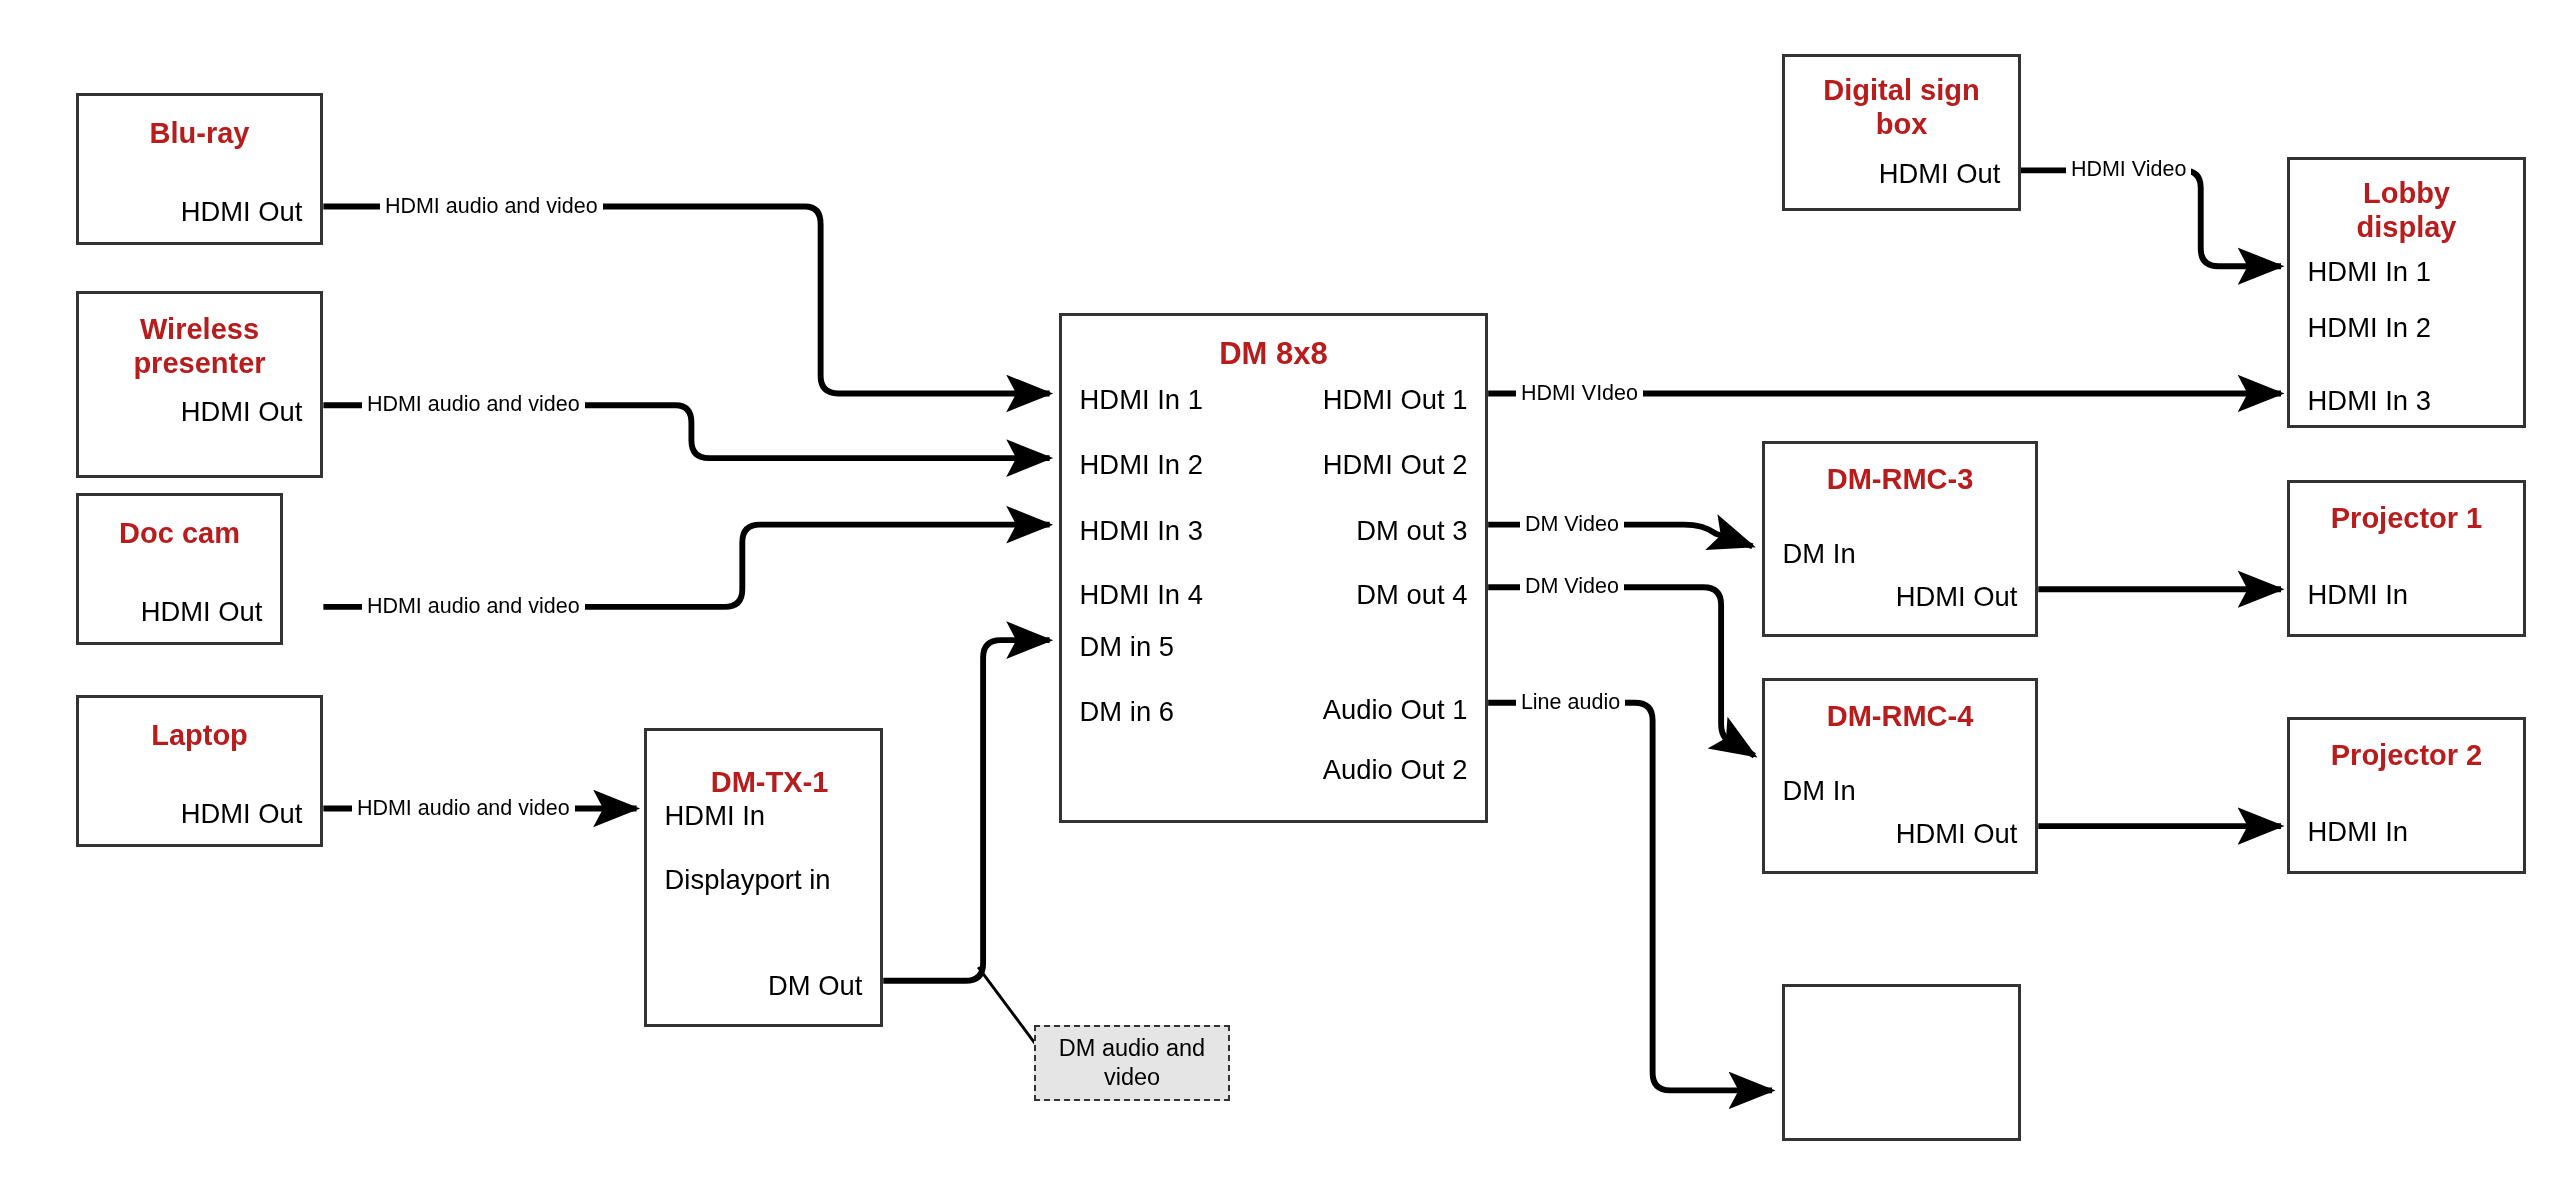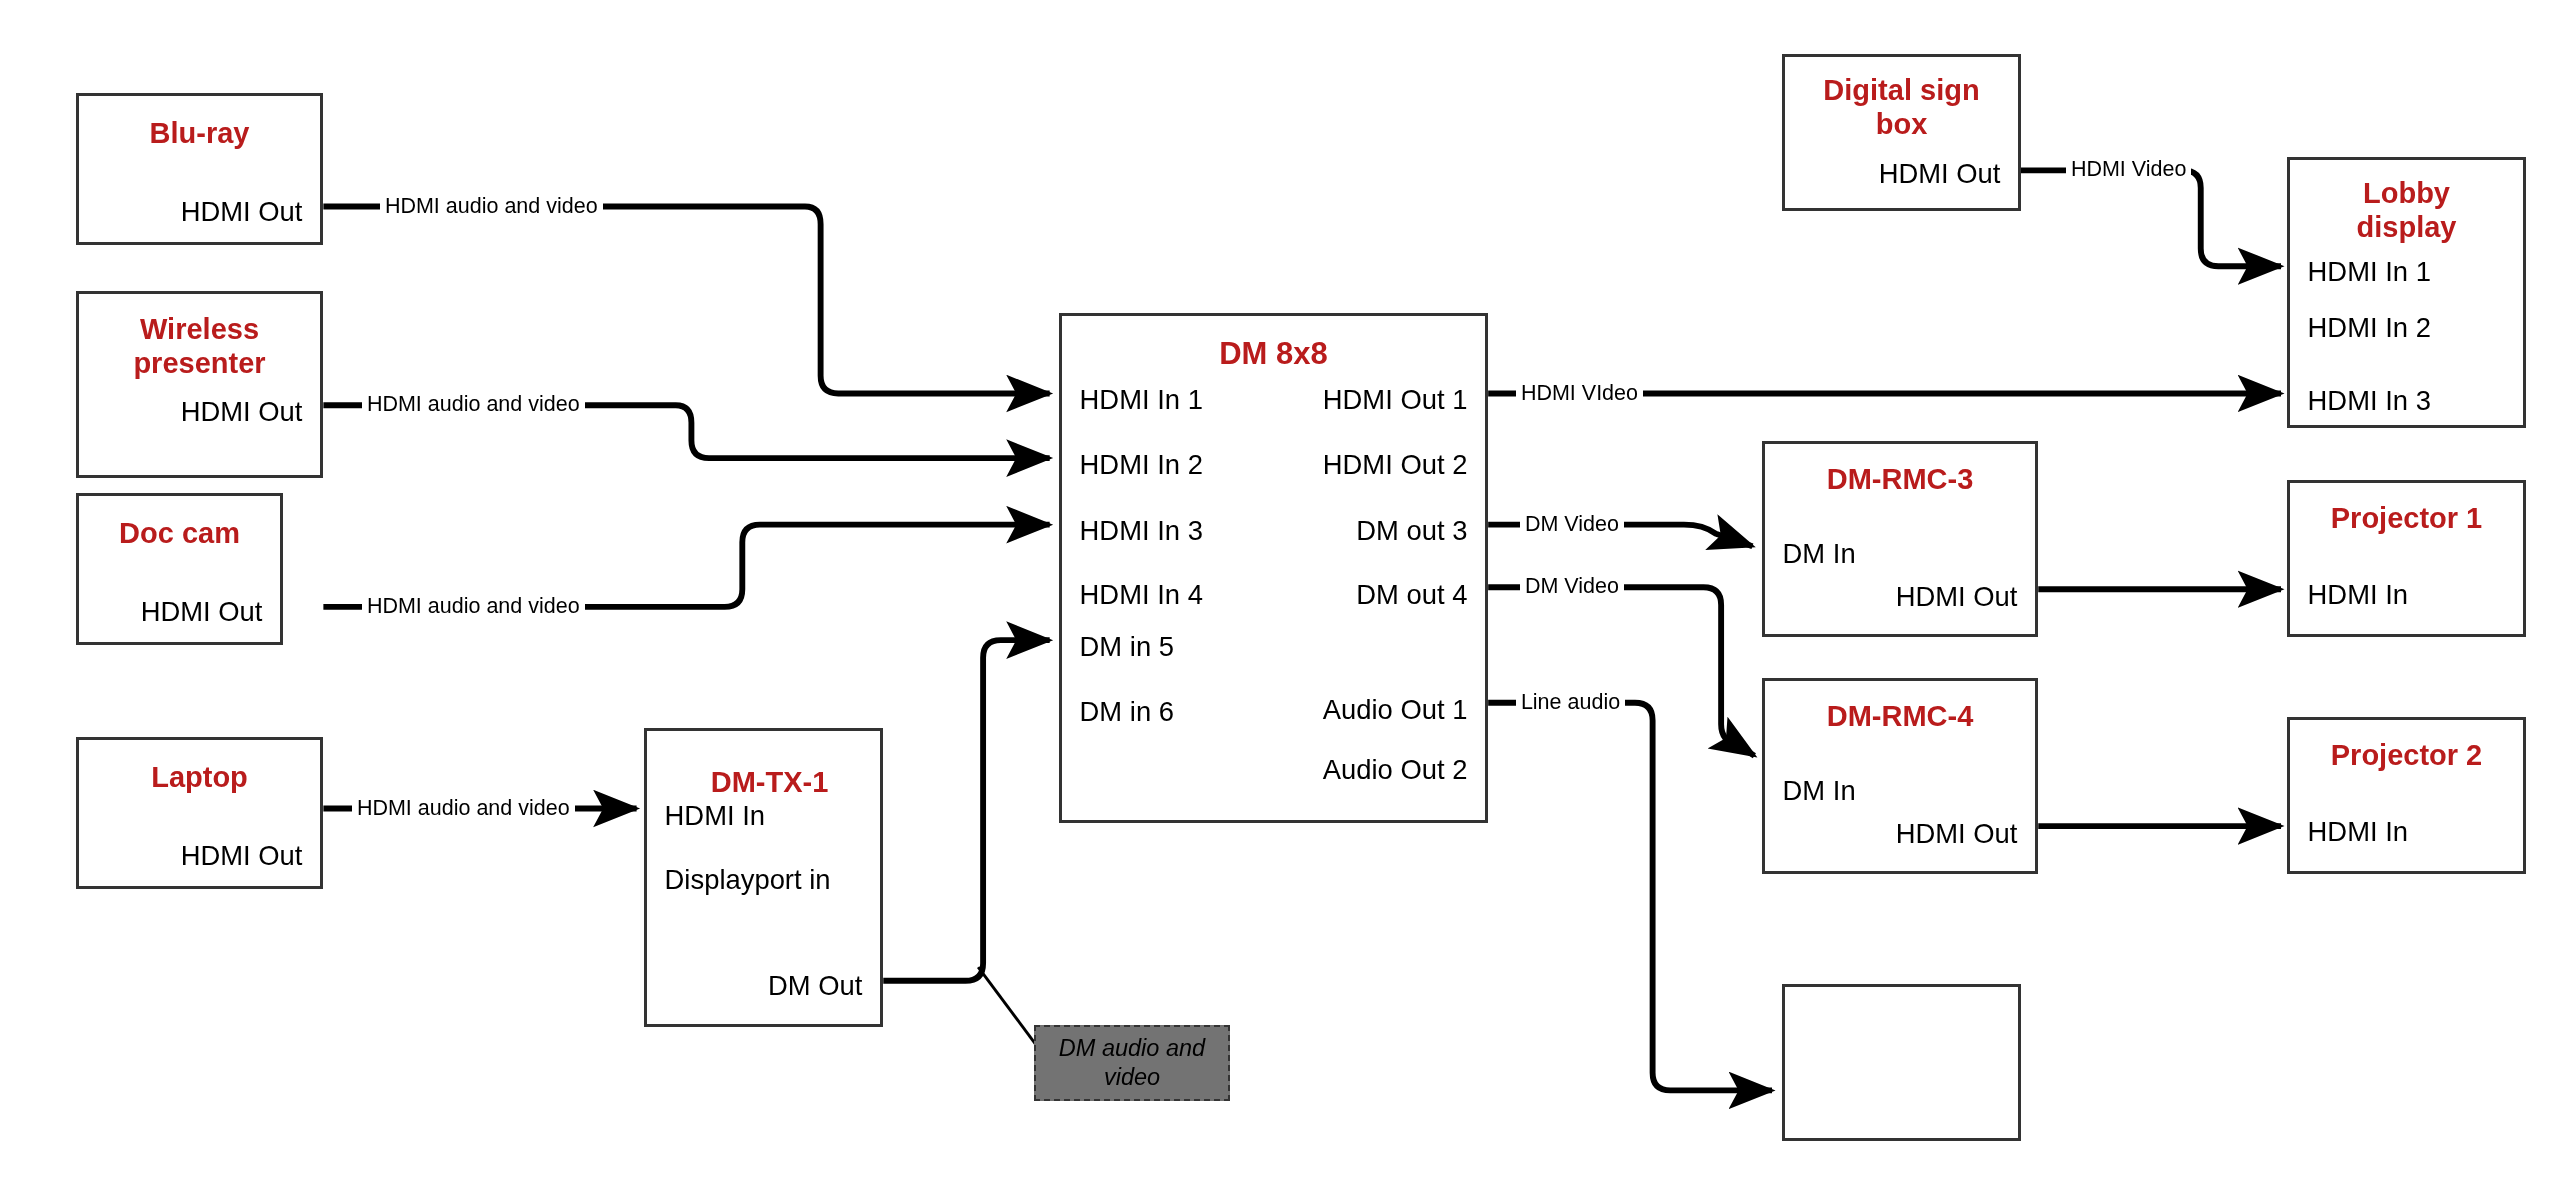--- a/index.html
+++ b/index.html
@@ -56,31 +56,30 @@
     background: #ffffff;
     padding: 0 4.9px;
     transform: translateY(-50%);
     z-index: 3;
     line-height: 1;
   }
   .callout {
     position: absolute;
     box-sizing: border-box;
     border: 2.9px dashed #333333;
-    background: #737373;
+    background: #e5e5e5;
     z-index: 2;
     display: flex;
     align-items: center;
     justify-content: center;
     text-align: center;
     font-size: 23.5px;
     color: #000000;
     line-height: 1.25;
     padding: 3.9px 7.8px;
-    font-style: italic;
   }
 </style>
 </head>
 <body>
 
 <div id="canvas">
 
   <svg id="wires" viewBox="0 0 2631 1227" xmlns="http://www.w3.org/2000/svg">
     <defs>
       <marker id="arrow" markerWidth="9" markerHeight="9" refX="7.4" refY="3.2" orient="auto" markerUnits="strokeWidth">
@@ -125,21 +124,21 @@
   <div class="node" style="left:76px; top:291px; width:247px; height:187px;">
     <div class="node-title" style="top:17.6px; padding:0 25.5px;">Wireless presenter</div>
     <div class="port right" style="top:104px;">HDMI Out</div>
   </div>
 
   <div class="node" style="left:76px; top:493px; width:207px; height:152px;">
     <div class="node-title" style="top:19.6px;">Doc cam</div>
     <div class="port right" style="top:102px;">HDMI Out</div>
   </div>
 
-  <div class="node" style="left:76px; top:737px; width:247px; height:152px;">
+  <div class="node" style="left:76px; top:695px; width:247px; height:152px;">
     <div class="node-title" style="top:19.6px;">Laptop</div>
     <div class="port right" style="top:102px;">HDMI Out</div>
   </div>
 
   <div class="node" style="left:644px; top:728px; width:239px; height:299px;">
     <div class="node-title" style="top:34px;margin-left:12px;">DM-TX-1</div>
     <div class="port left" style="top:71px;">HDMI In</div>
     <div class="port left" style="top:135px;">Displayport in</div>
     <div class="port right" style="top:241px;">DM Out</div>
   </div>

